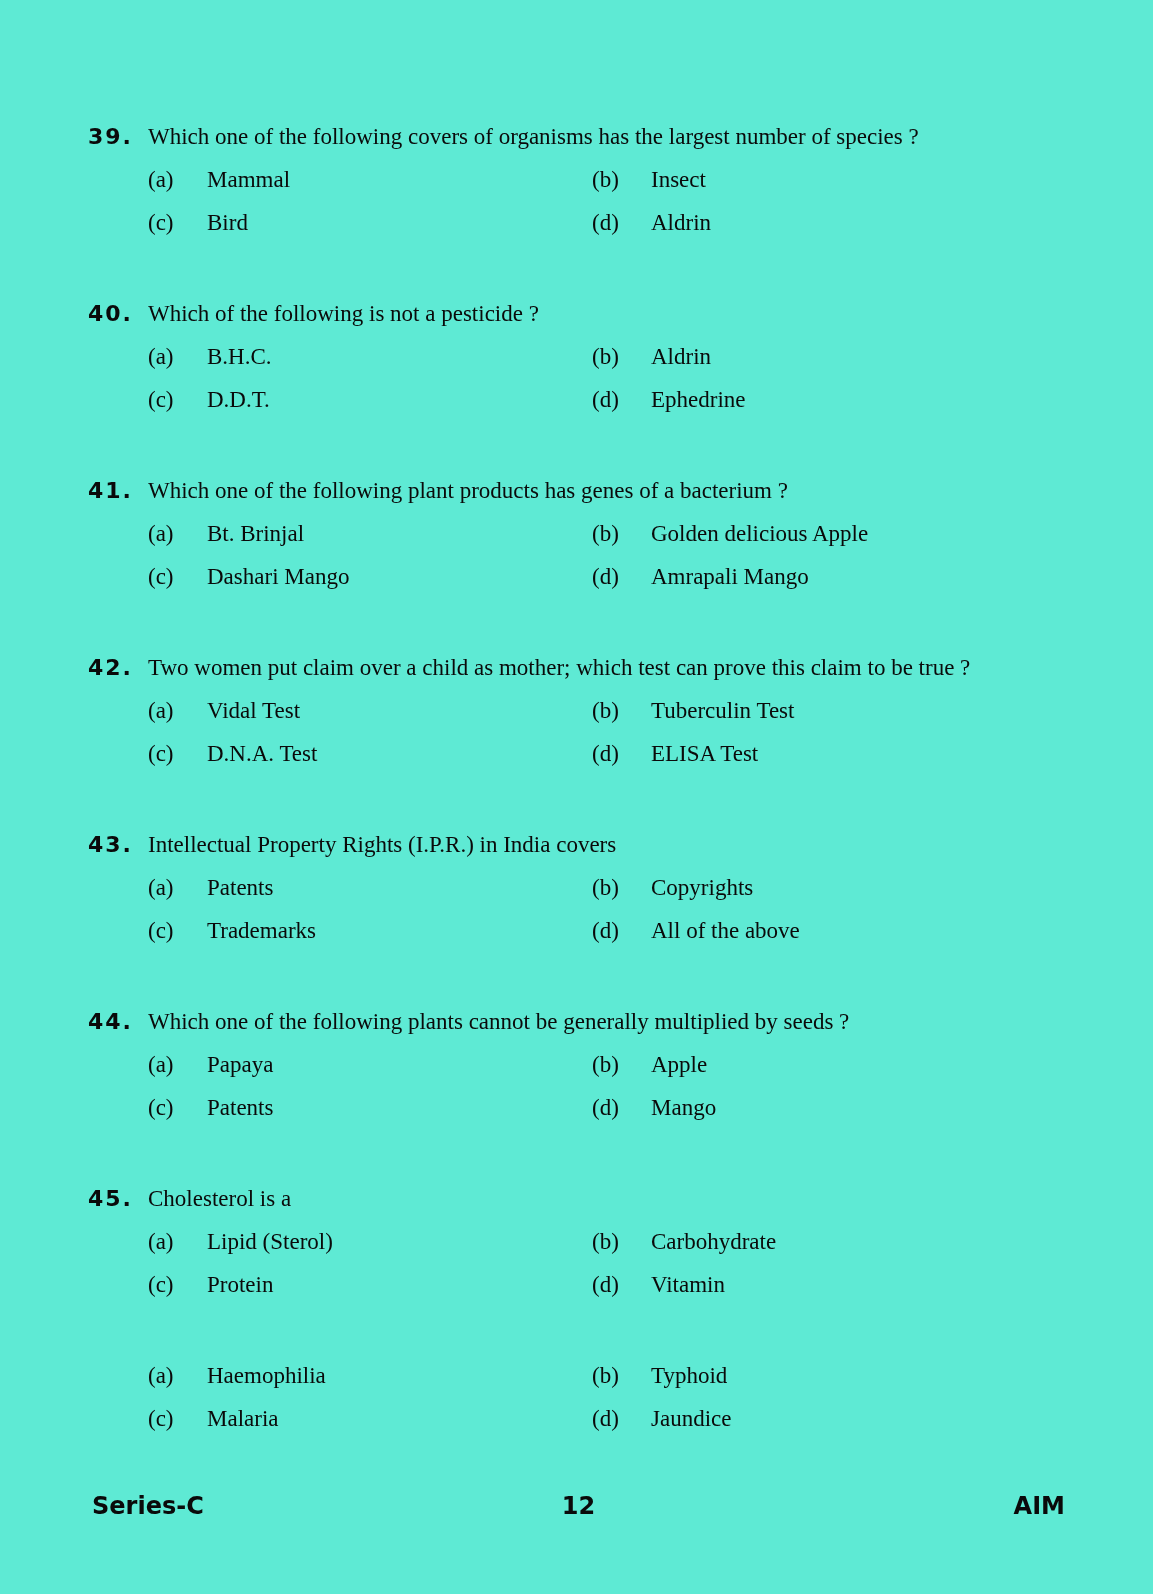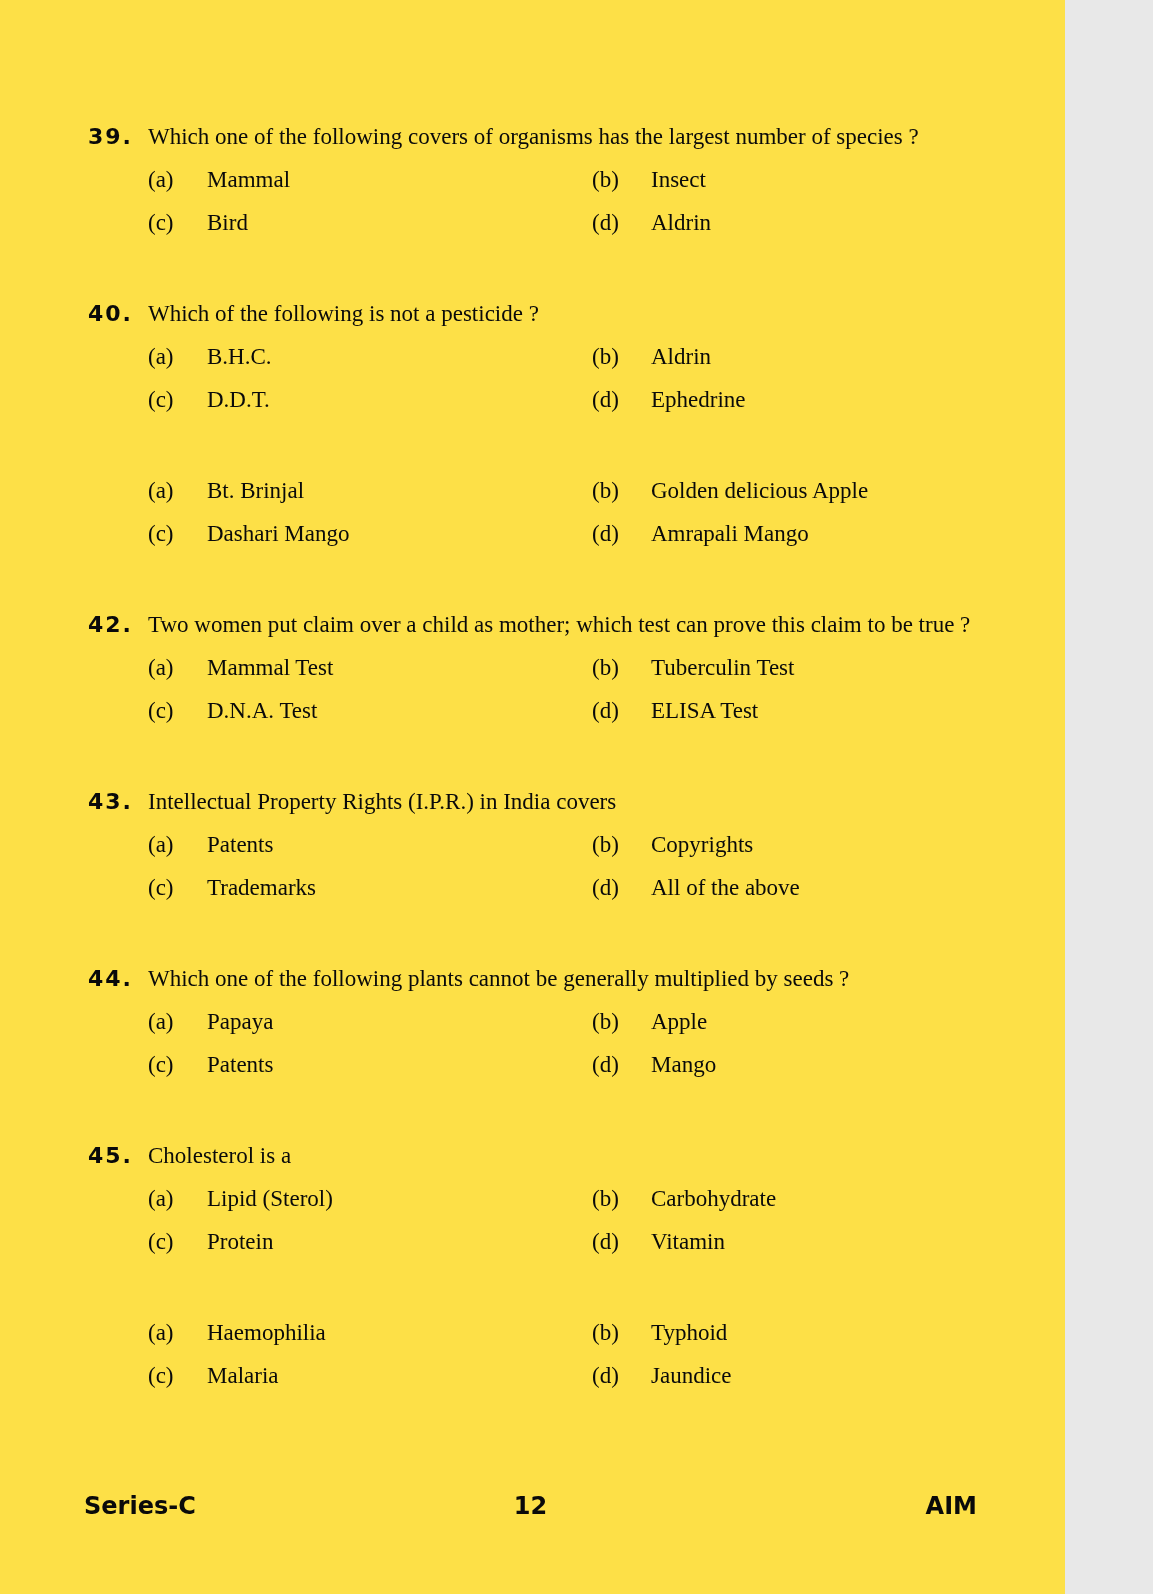--- a/index.html
+++ b/index.html
@@ -1,20 +1,20 @@
 <!DOCTYPE html>
 <html><head>
 <meta charset="utf-8">
 <style>
   html, body { margin: 0; padding: 0; background: #e8e8e8; }
   .page {
     position: relative;
-    width: 1065px;
+    width: 1153px;
     height: 1594px;
-    background: #fde047;
+    background: #5eead4;
     color: #0a0a0a;
     overflow: hidden;
     font-family: "Liberation Serif", serif;
   }
   .content {
     position: absolute;
     top: 122px;
     left: 88px;
     width: 990px;
   }
@@ -51,21 +51,21 @@
   .option {
     display: flex;
     align-items: baseline;
     line-height: 30px;
     font-size: 23px;
     white-space: nowrap;
   }
   .opt-letter { flex: none; width: 59px; }
   .footer {
     position: absolute;
-    left: 84px;
+    left: 92px;
     right: 88px;
     top: 1492px;
     height: 32px;
     font-family: "DejaVu Sans", sans-serif;
     font-weight: bold;
     font-size: 24px;
   }
   .footer-left  { position: absolute; left: 0; top: 0; }
   .footer-center{ position: absolute; left: 50%; top: 0; transform: translateX(-50%); }
   .footer-right { position: absolute; right: 0; top: 0; }
@@ -117,20 +117,24 @@
             <span class="opt-letter">(c)</span>
             <span class="opt-text">D.D.T.</span>
           </div>
           <div class="option">
             <span class="opt-letter">(d)</span>
             <span class="opt-text">Ephedrine</span>
           </div>
         </div>
       </div>
       <div class="question">
+        <div class="q-header">
+          <span class="q-num">41.</span>
+          <span class="q-text"><span>Which one of the following plant products has genes of a bacterium ?</span></span>
+        </div>
         <div class="options">
           <div class="option">
             <span class="opt-letter">(a)</span>
             <span class="opt-text">Bt. Brinjal</span>
           </div>
           <div class="option">
             <span class="opt-letter">(b)</span>
             <span class="opt-text">Golden delicious Apple</span>
           </div>
           <div class="option">
@@ -144,21 +148,21 @@
         </div>
       </div>
       <div class="question">
         <div class="q-header">
           <span class="q-num">42.</span>
           <span class="q-text"><span>Two women put claim over a child as mother; which test can prove this claim to be true ?</span></span>
         </div>
         <div class="options">
           <div class="option">
             <span class="opt-letter">(a)</span>
-            <span class="opt-text">Mammal Test</span>
+            <span class="opt-text">Vidal Test</span>
           </div>
           <div class="option">
             <span class="opt-letter">(b)</span>
             <span class="opt-text">Tuberculin Test</span>
           </div>
           <div class="option">
             <span class="opt-letter">(c)</span>
             <span class="opt-text">D.N.A. Test</span>
           </div>
           <div class="option">

